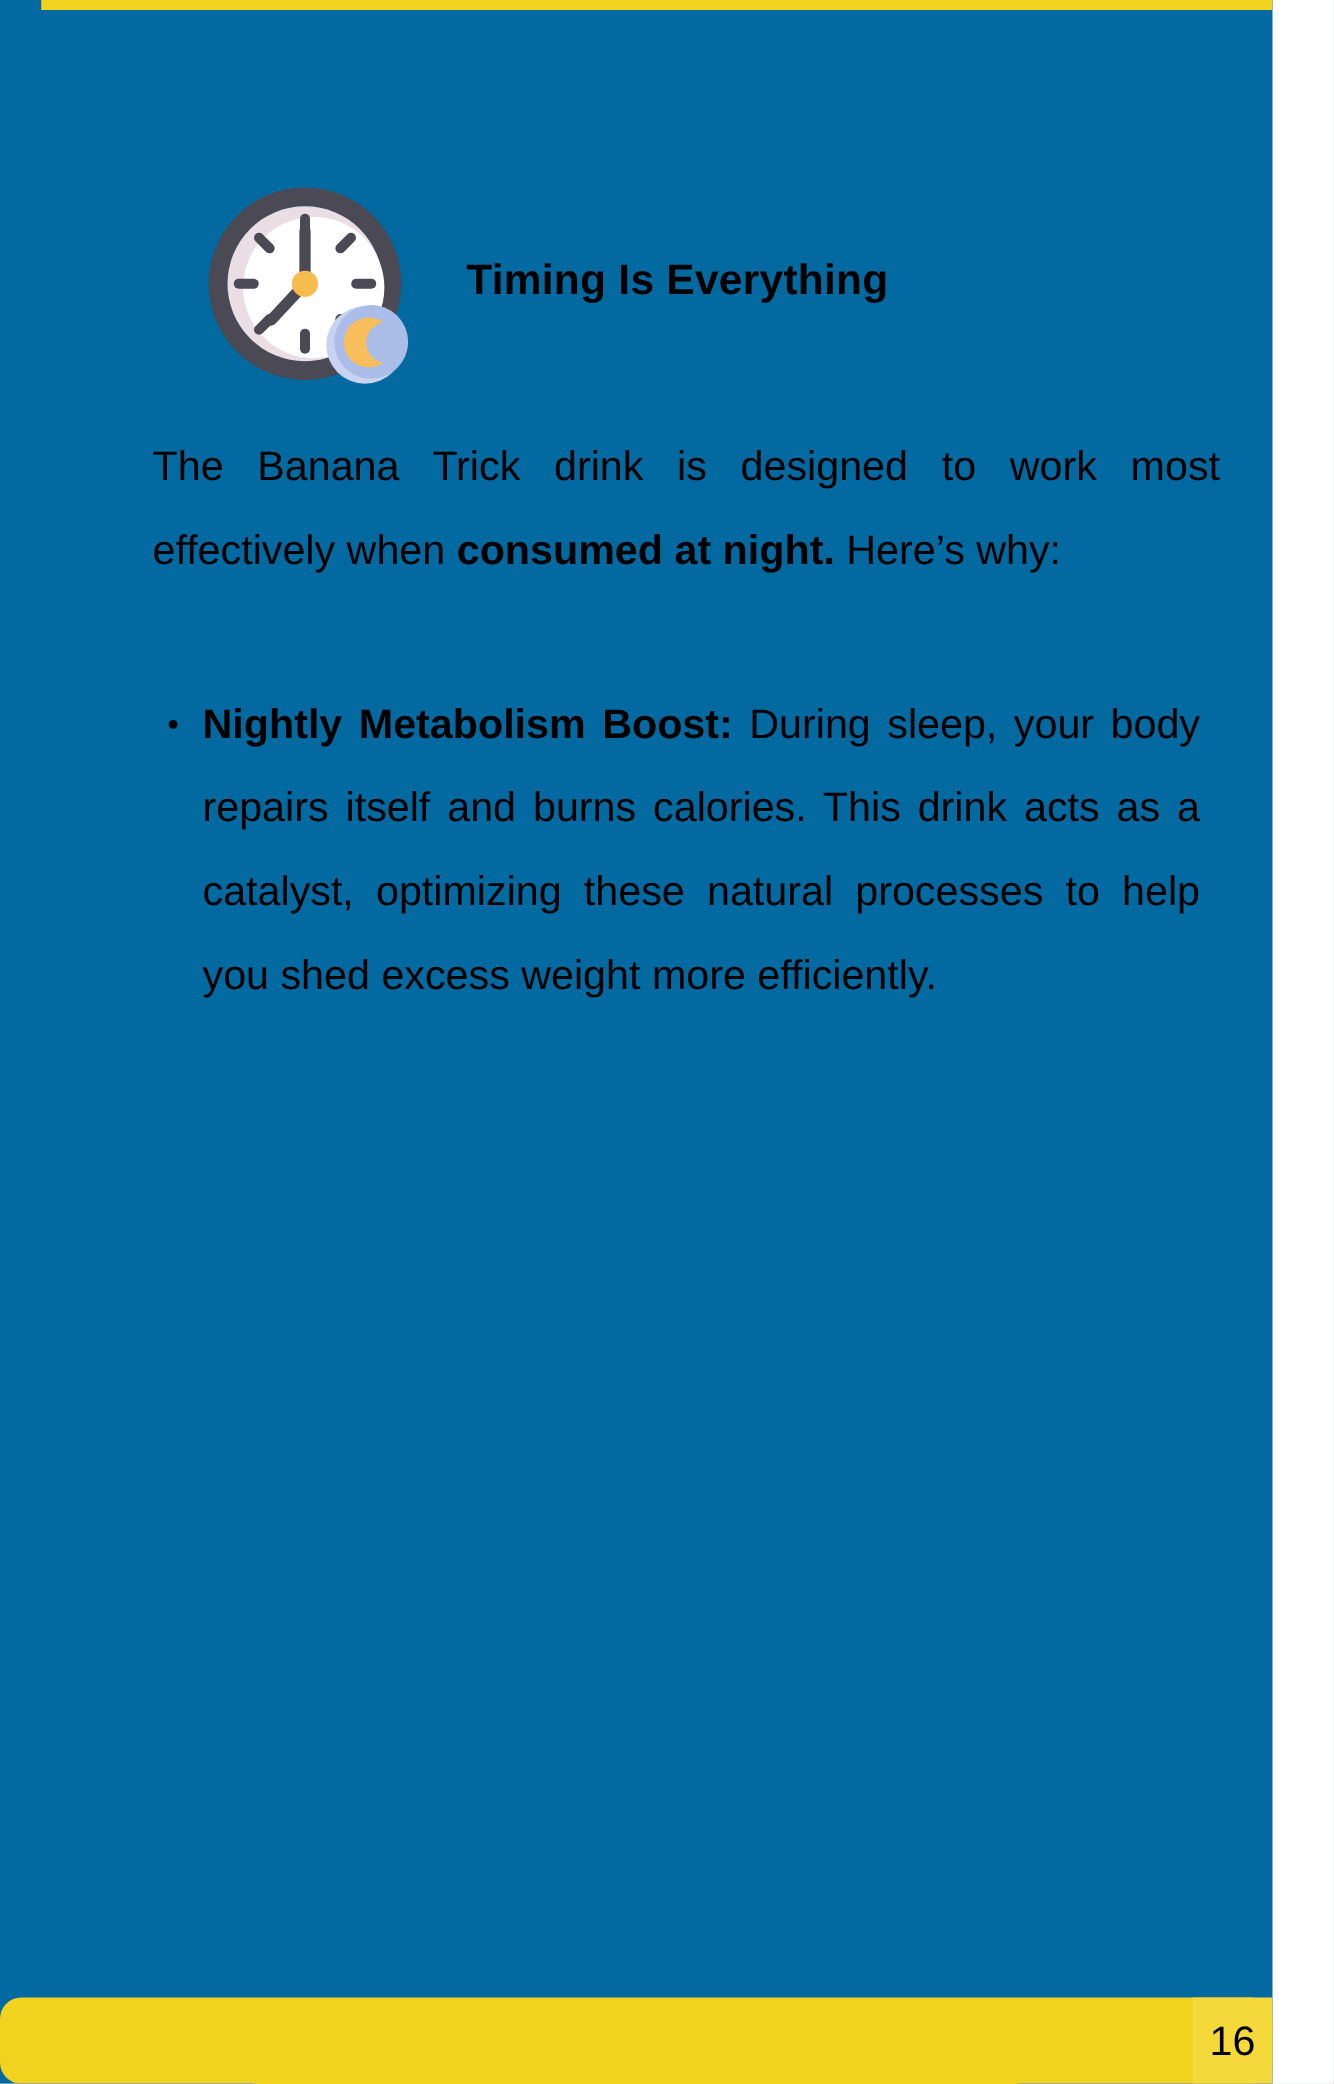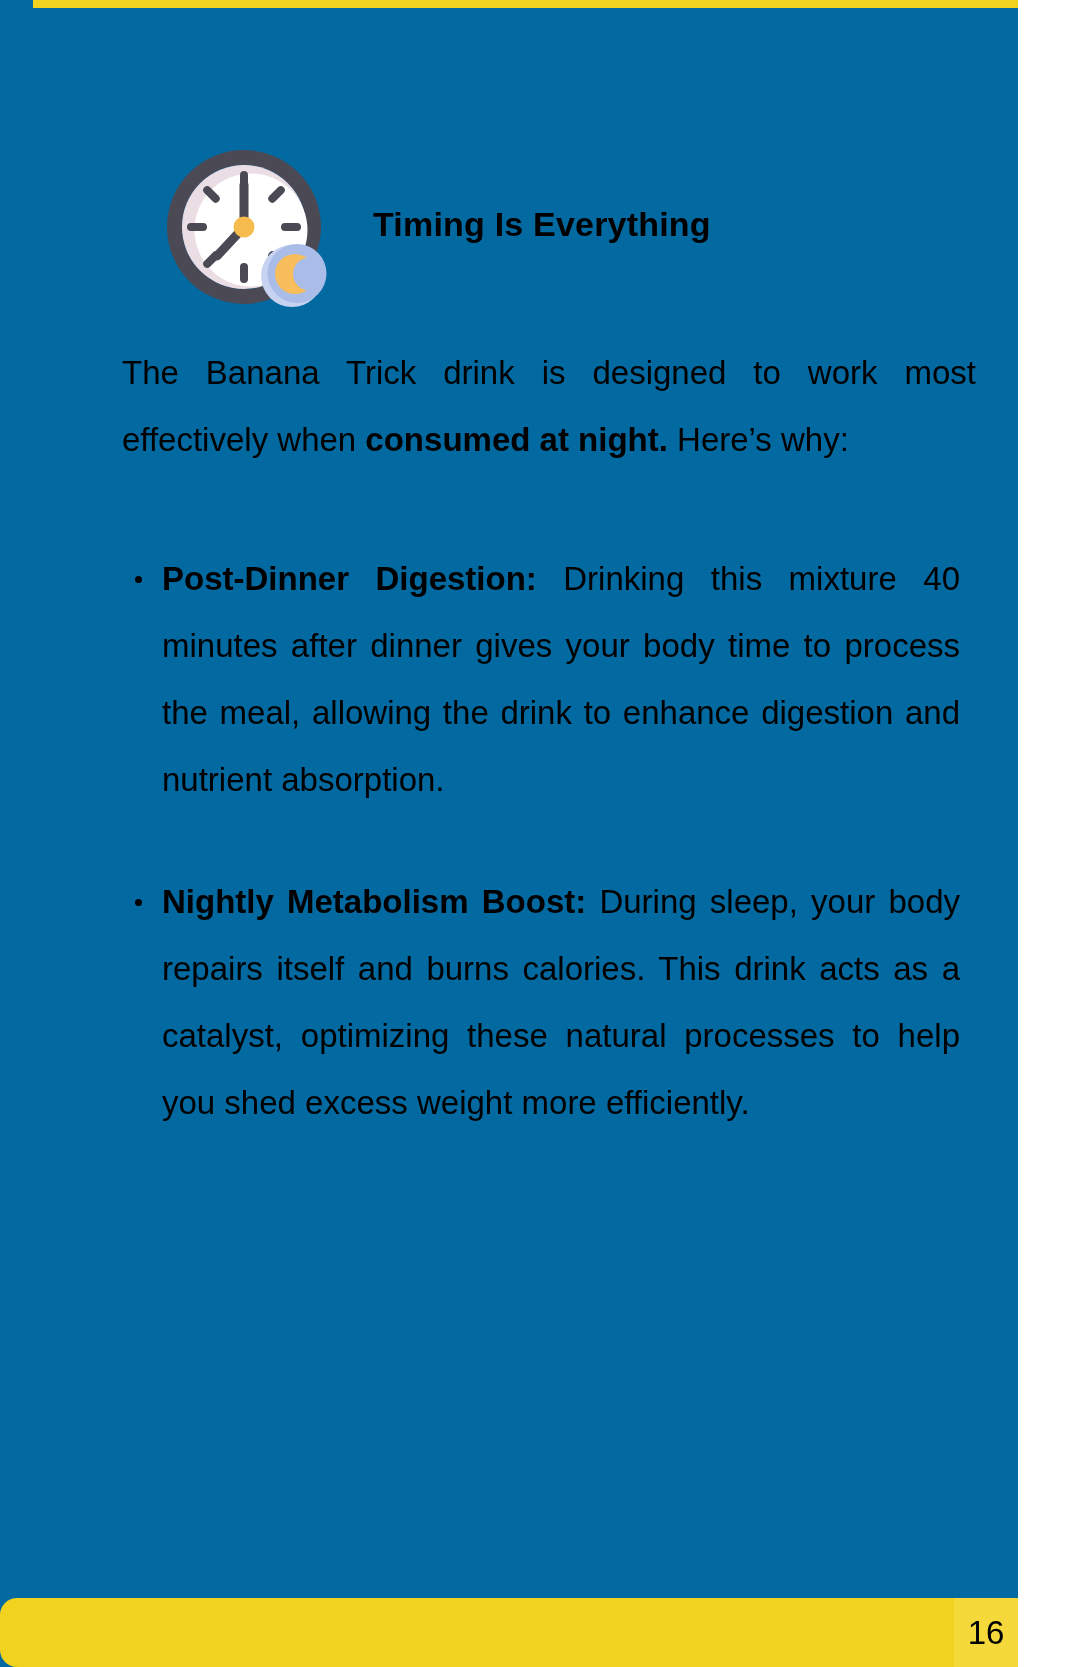--- a/index.html
+++ b/index.html
@@ -147,21 +147,20 @@
         <circle class="blue" cx="147.5" cy="128" r="16.5"></circle>
       </svg>
     </div>
     <h1 class="section-title">Timing Is Everything</h1>
   </div>
 
   <p class="intro bodycopy justified"><span>The Banana Trick drink is designed to work most effectively when </span><span class="b">consumed at night.</span><span> Here’s why:</span></p>
 
   <div class="bullets bodycopy">
     <ul>
-      <li class="justified"><span class="b">Post-Dinner Digestion:</span><span> Drinking this mixture 40 minutes after dinner gives your body time to process the meal, allowing the drink to enhance digestion and nutrient absorption.</span></li>
       <li class="justified"><span class="b">Nightly Metabolism Boost:</span><span> During sleep, your body repairs itself and burns calories. This drink acts as a catalyst, optimizing these natural processes to help you shed excess weight more efficiently.</span></li>
     </ul>
   </div>
 
   <div class="footer">
     <div class="footer-accent-panel"></div>
     <div class="page-number">16</div>
   </div>
 
 </div>

